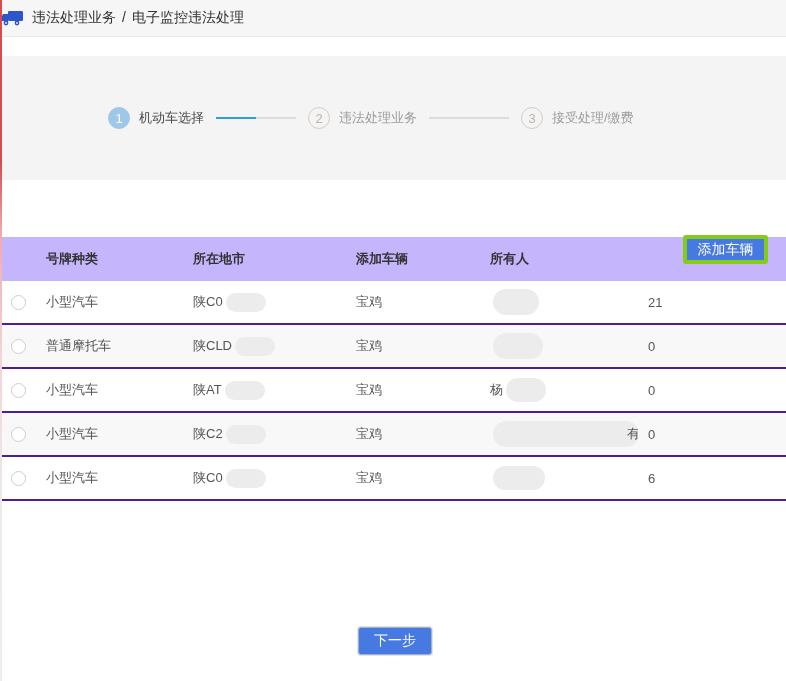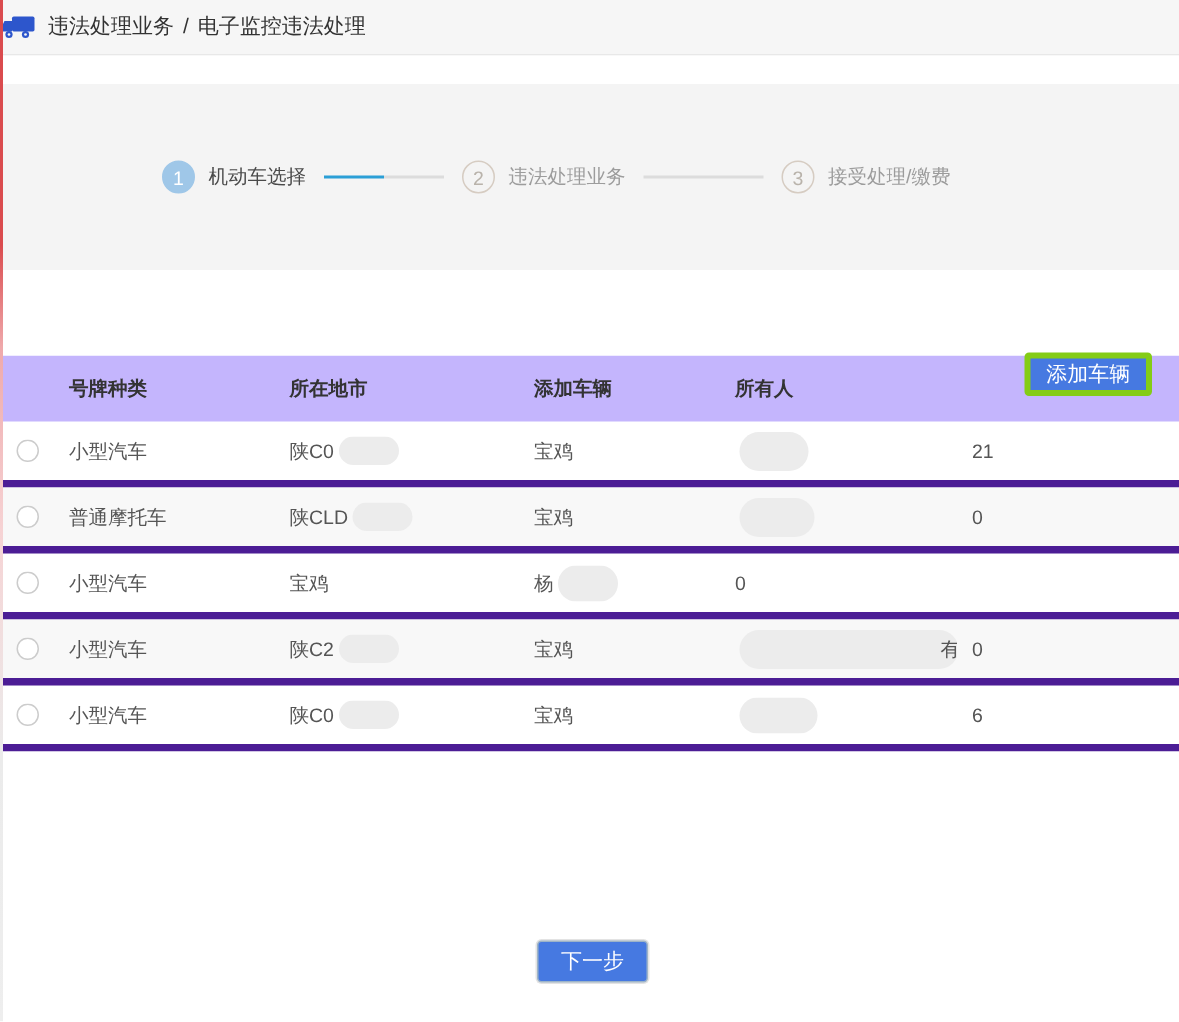--- a/index.html
+++ b/index.html
@@ -35,21 +35,21 @@
 
   
   .toolbar { height:57px; background:#fff; position:relative; }
   .btn-add { position:absolute; right:18px; top:19px; width:85px; height:29px;
     background:#4679e1; color:#fff; font-size:14px; border:4px solid #84cc16; border-radius:3px;
     cursor:pointer; font-family:inherit;margin-top:36px; }
 
   
   .vtable { width:100%; }
   .trow { display:grid; grid-template-columns:36px 147px 163px 134px 158px 1fr;
-    height:44px; align-items:center; font-size:13px; color:#555; border-bottom:5px solid #4c1d95; }
+    height:44px; align-items:center; font-size:13px; color:#555; border-bottom:2px solid #4c1d95; }
   .trow > div { padding-left:10px; display:flex; align-items:center; overflow:hidden; white-space:nowrap; }
   .thead { background:#c4b5fd; font-weight:bold; color:#333; border-bottom:none; }
   .trow.alt { background:#f8f8f8; }
   .radio-cell { justify-content:center; padding-left:0 !important; }
   input[type=radio] { width:15px; height:15px; accent-color:#4679e1; cursor:pointer;
     appearance:none; border:1px solid #ccc; border-radius:50%; background:#fff; }
   .blur { background:#ececec; border-radius:13px; display:inline-block; margin-left:3px; flex:0 0 auto; }
   .b-plate { width:40px; height:19px; }
   .b-own1 { width:46px; height:26px; }
   .b-own2 { width:50px; height:26px; }
@@ -146,20 +146,24 @@
         <span></span>
       </div>
     <div>0</div>
   </div>
 
   <div class="trow">
     <div class="radio-cell">
         <input type="radio" name="vehicle" style="">
       </div>
     <div>小型汽车</div>
+    <div>
+        <span>陕AT</span>
+        <span class="blur b-plate"></span>
+      </div>
     <div>宝鸡</div>
     <div>
         <span>杨</span>
         <span class="blur b-own3"></span>
         <span></span>
       </div>
     <div>0</div>
   </div>
 
   <div class="trow alt">

